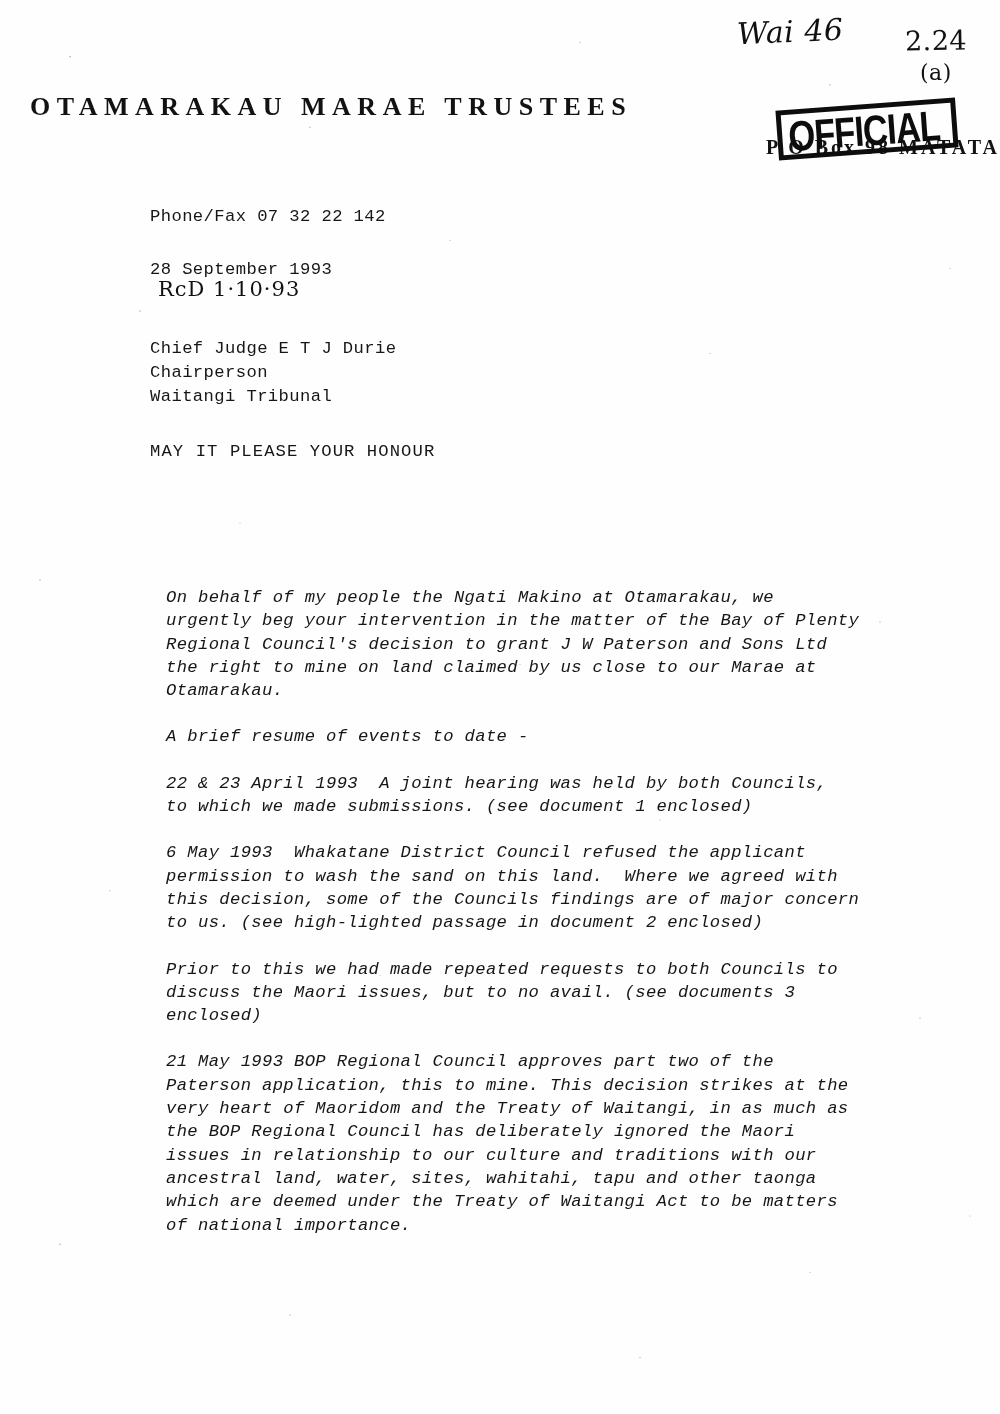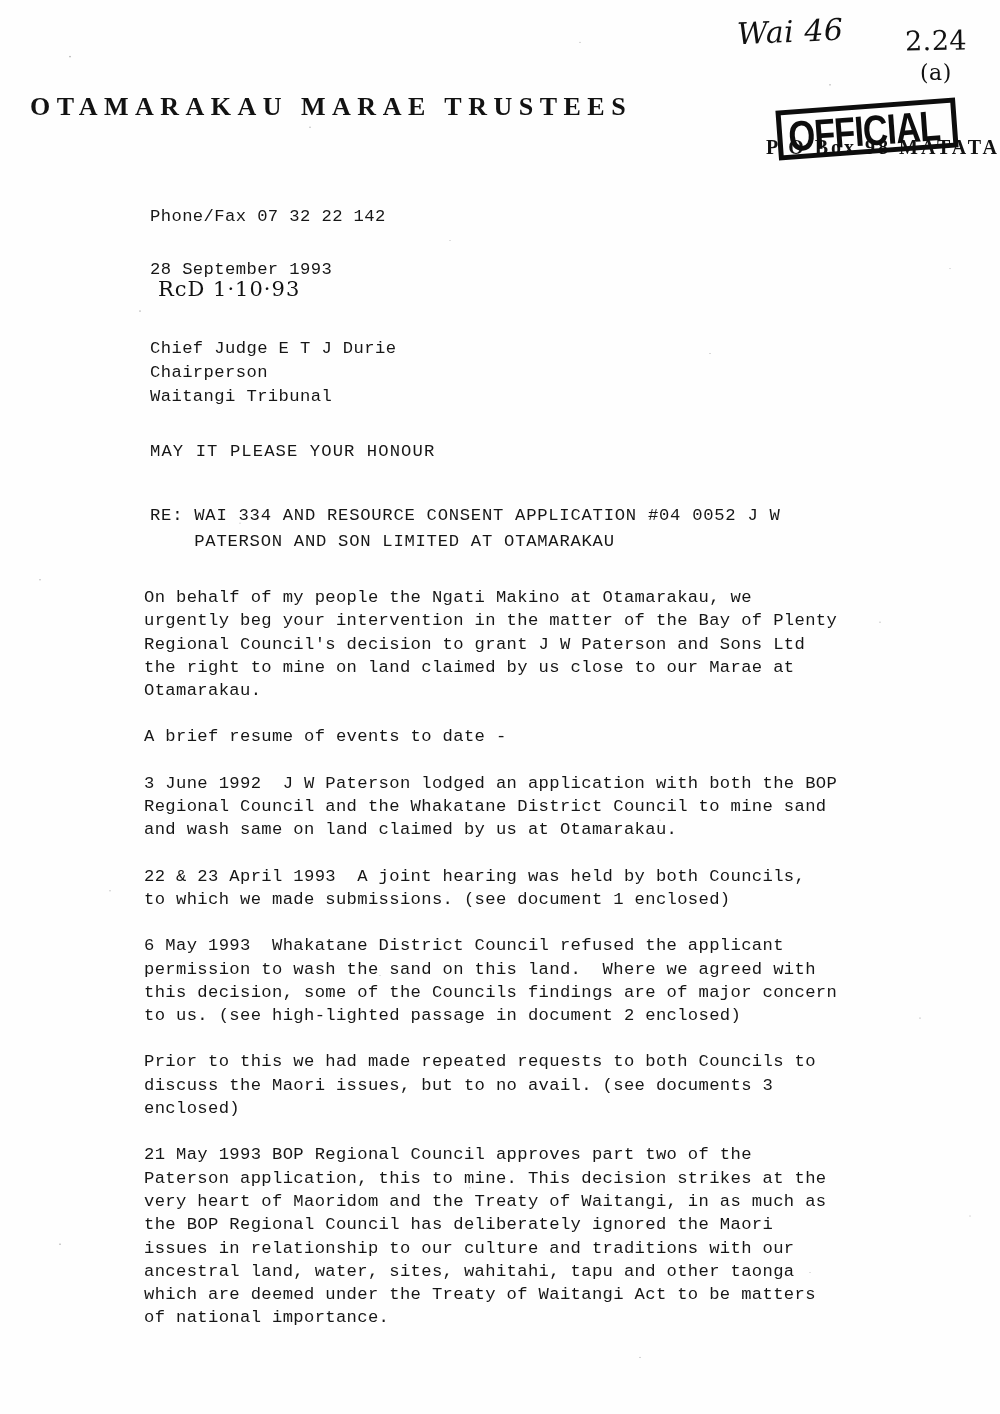--- a/index.html
+++ b/index.html
@@ -137,21 +137,21 @@
     letter-spacing: .4px;
     color: #161616;
     white-space: pre-wrap;
   }
   #contact-line  { left: 150px; top: 193px; margin-top: 12px; }
   #letter-date   { left: 150px; top: 258px; }
   #addressee     { left: 150px; top: 337px; line-height: 24px; }
   #salutation    { left: 150px; top: 440px; letter-spacing: 1.1px; }
   #subject-line  { left: 150px; top: 503px; line-height: 26px; letter-spacing: .75px; }
 
-  #body { left: 144px; top: 586px; width: 790px; }
+  #body { left: 166px; top: 586px; width: 790px; font-style: italic; }
   #body p {
     margin: 0 0 23px 0;
     font-family: "Liberation Mono", "DejaVu Sans Mono", monospace;
     font-size: 17.2px;
     line-height: 23.3px;
     letter-spacing: .35px;
     color: #161616;
     white-space: pre-wrap;
   }
   #body p:last-child { margin-bottom: 17px; }
@@ -182,33 +182,28 @@
   <div class="abs typed" id="letter-date">28 September 1993</div>
 
   <div class="abs hand" id="received-stamp-hand">RcD  1·10·93</div>
 
   <div class="abs typed" id="addressee">Chief Judge E T J Durie
 Chairperson
 Waitangi Tribunal</div>
 
   <div class="abs typed" id="salutation">MAY IT PLEASE YOUR HONOUR</div>
 
-  <div class="abs typed" id="subject-line">RE: WAI 334 AND RESOURCE CONSENT APPLICATION #04 0052 J W
-    PATERSON AND SON LIMITED AT OTAMARAKAU</div>
 
   <div class="abs" id="body">
       <p>On behalf of my people the Ngati Makino at Otamarakau, we
 urgently beg your intervention in the matter of the Bay of Plenty
 Regional Council's decision to grant J W Paterson and Sons Ltd
 the right to mine on land claimed by us close to our Marae at
 Otamarakau.</p>
       <p>A brief resume of events to date -</p>
-      <p>3 June 1992  J W Paterson lodged an application with both the BOP
-Regional Council and the Whakatane District Council to mine sand
-and wash same on land claimed by us at Otamarakau.</p>
       <p>22 &amp; 23 April 1993  A joint hearing was held by both Councils,
 to which we made submissions. (see document 1 enclosed)</p>
       <p>6 May 1993  Whakatane District Council refused the applicant
 permission to wash the sand on this land.  Where we agreed with
 this decision, some of the Councils findings are of major concern
 to us. (see high-lighted passage in document 2 enclosed)</p>
       <p>Prior to this we had made repeated requests to both Councils to
 discuss the Maori issues, but to no avail. (see documents 3
 enclosed)</p>
       <p>21 May 1993 BOP Regional Council approves part two of the

